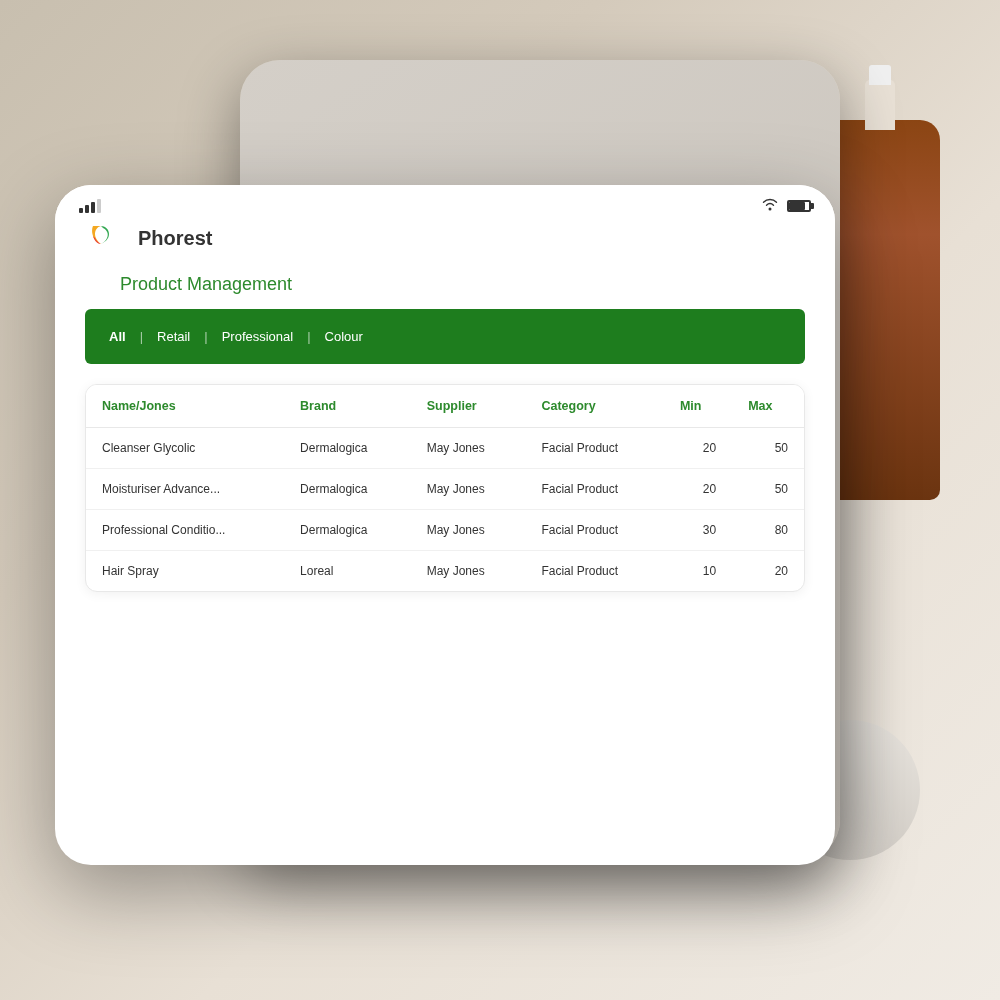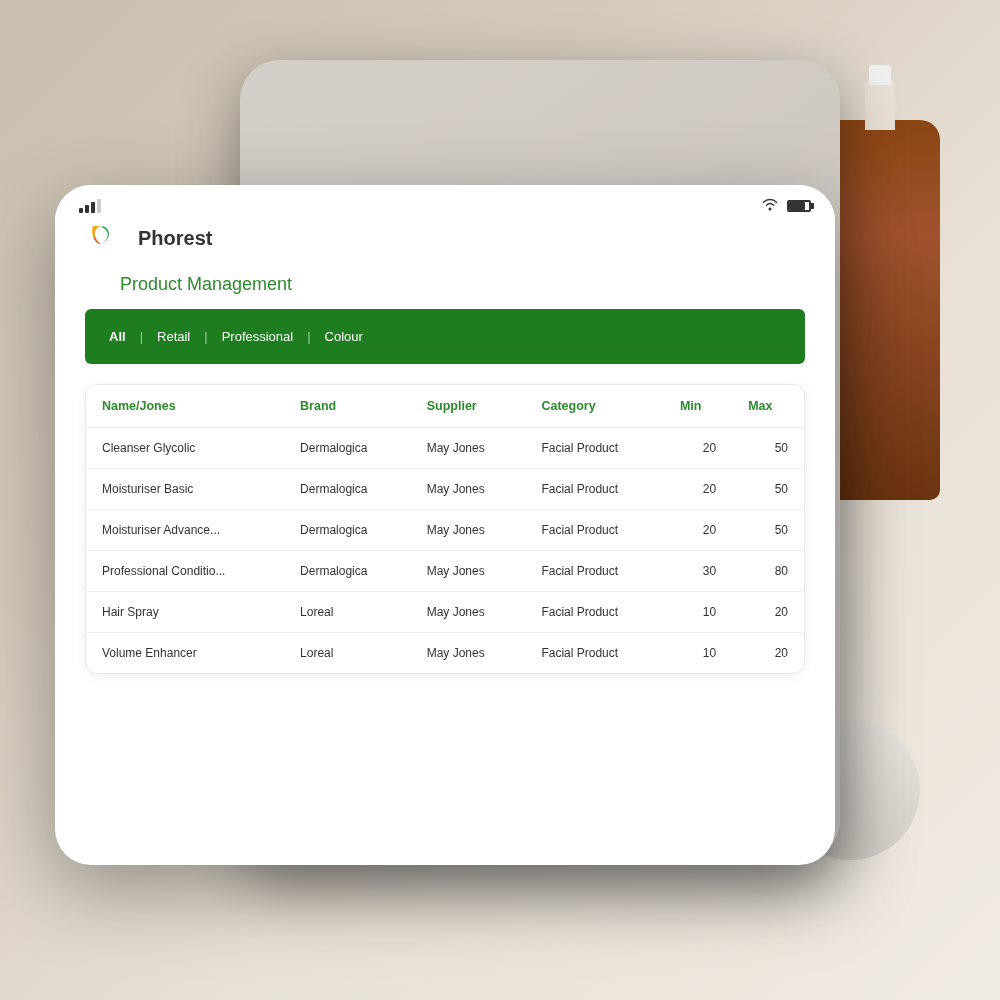--- a/index.html
+++ b/index.html
@@ -332,28 +332,20 @@
             <th>Brand</th>
             <th>Supplier</th>
             <th>Category</th>
             <th class="right">Min</th>
             <th class="right">Max</th>
           </tr>
         </thead>
         <tbody id="table-body">
         <tr>
       <td>Cleanser Glycolic</td>
-      <td>Dermalogica</td>
-      <td>May Jones</td>
-      <td>Facial Product</td>
-      <td class="right">20</td>
-      <td class="right">50</td>
-    </tr>
-            <tr>
-      <td>Moisturiser Basic</td>
       <td>Dermalogica</td>
       <td>May Jones</td>
       <td>Facial Product</td>
       <td class="right">20</td>
       <td class="right">50</td>
     </tr>
             <tr>
       <td>Moisturiser Advance...</td>
       <td>Dermalogica</td>
       <td>May Jones</td>
@@ -370,26 +362,18 @@
       <td class="right">80</td>
     </tr>
             <tr>
       <td>Hair Spray</td>
       <td>Loreal</td>
       <td>May Jones</td>
       <td>Facial Product</td>
       <td class="right">10</td>
       <td class="right">20</td>
     </tr>
-            <tr>
-      <td>Volume Enhancer</td>
-      <td>Loreal</td>
-      <td>May Jones</td>
-      <td>Facial Product</td>
-      <td class="right">10</td>
-      <td class="right">20</td>
-    </tr>
           </tbody>
       </table>
     </div>
 
   </div>
 </div>
 
 </body></html>

